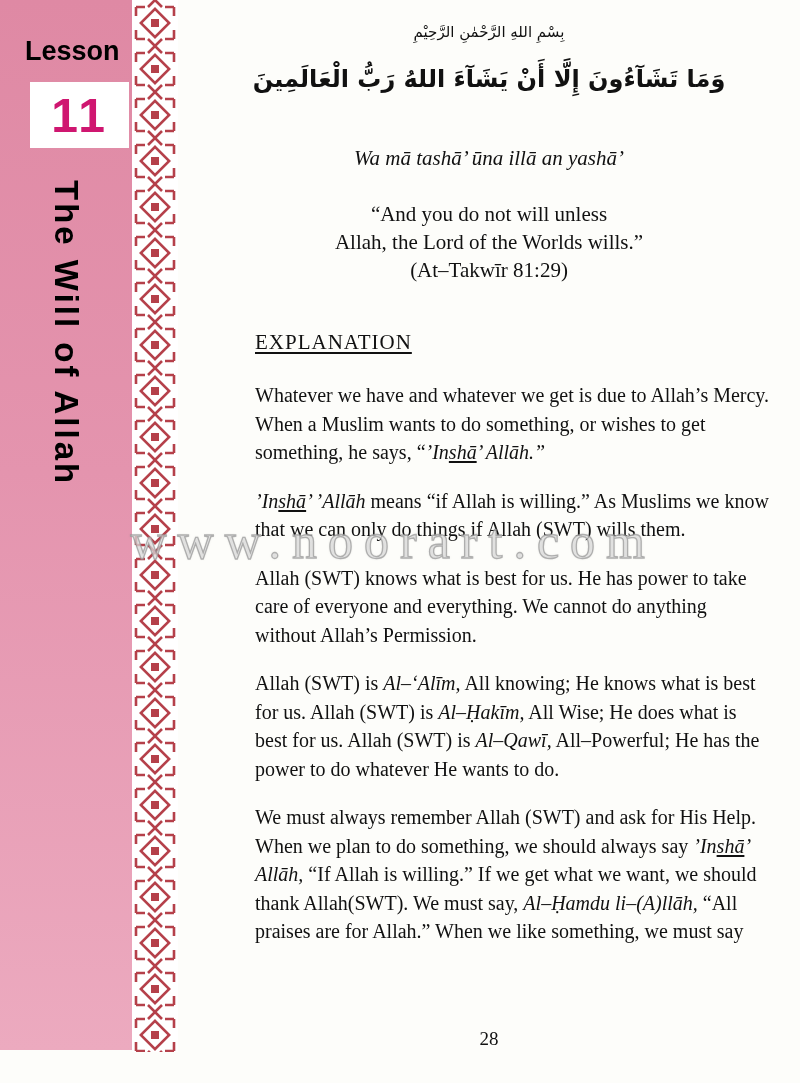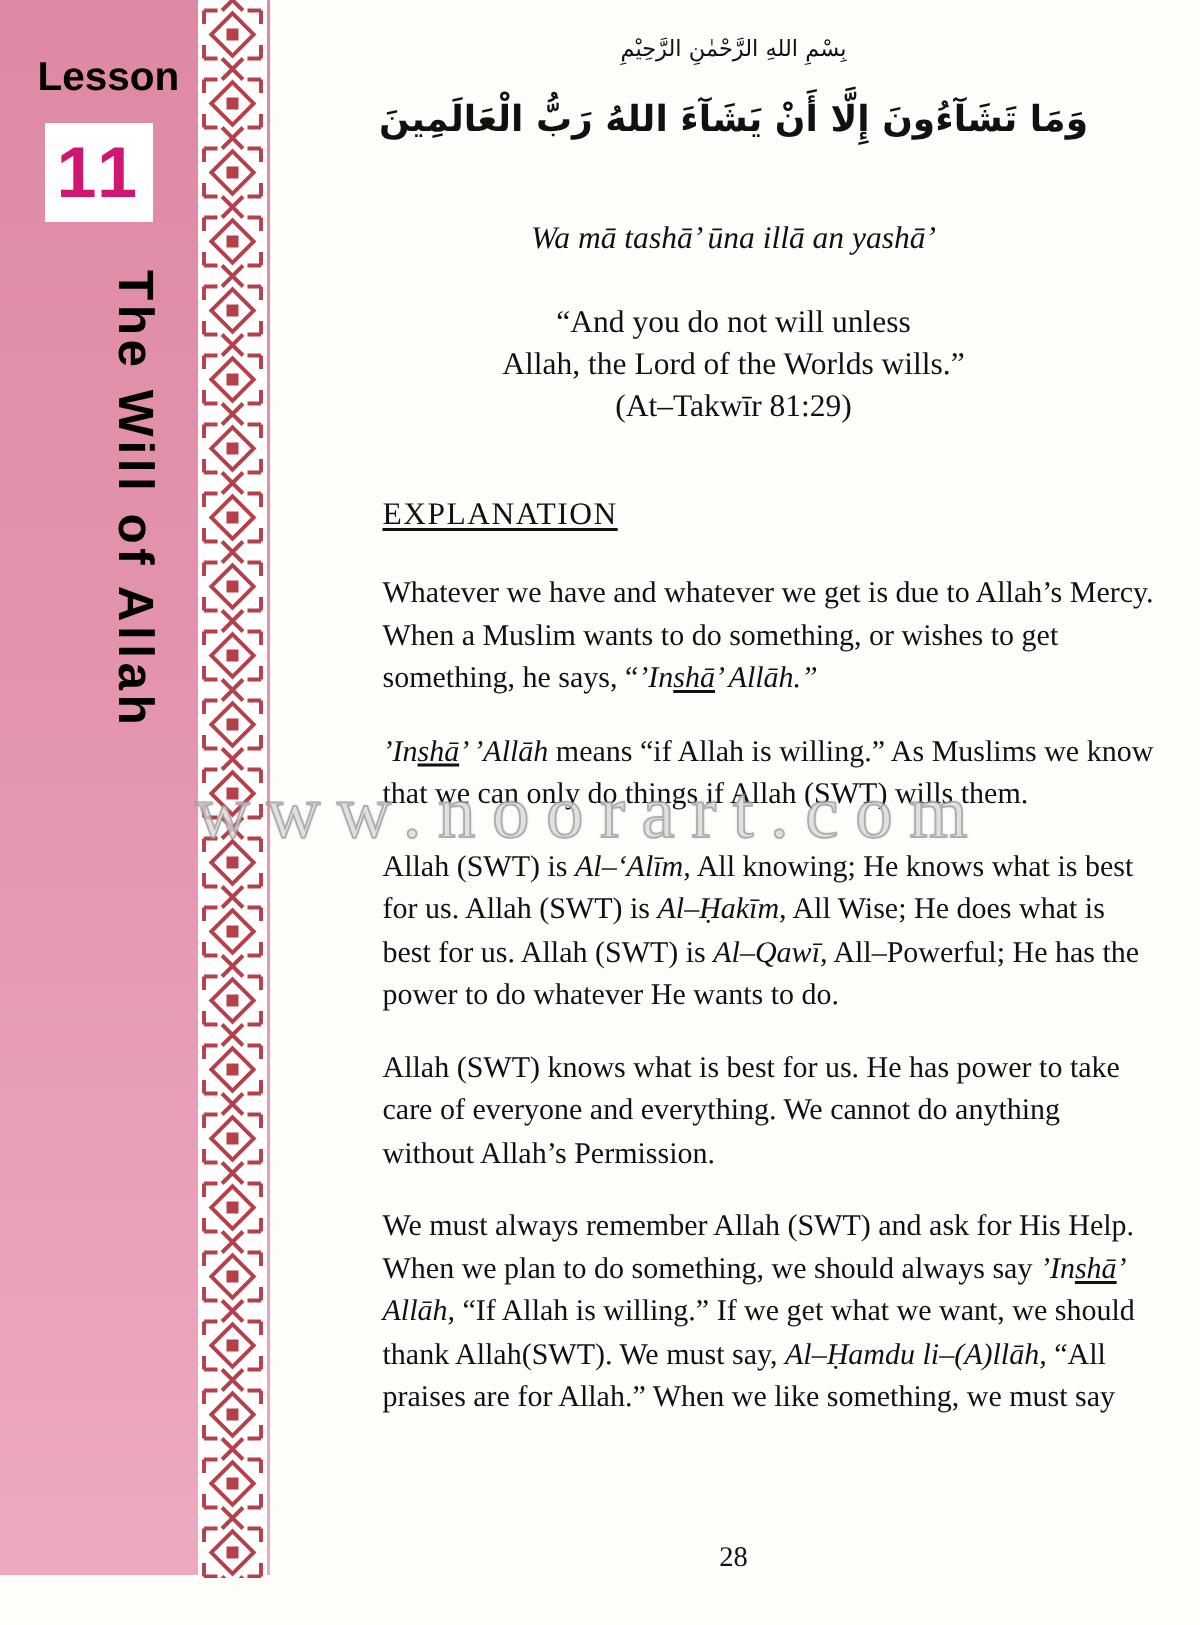--- a/index.html
+++ b/index.html
@@ -5,29 +5,28 @@
   html,body{margin:0;padding:0;}
   body{
     width:800px;height:1083px;position:relative;overflow:hidden;
     background:#fdfdfa;color:#111;
     font-family:"Liberation Serif","DejaVu Serif",serif;
   }
   
   .sidebar{
     position:absolute;left:0;top:0;width:132px;height:1050px;
     background:linear-gradient(180deg,#df89a4 0%,#e494ae 45%,#ecaabf 100%);
-    padding-left:48px;
   }
   .lesson-label{
     position:absolute;left:25px;top:36px;
     font-family:"Liberation Sans","DejaVu Sans",sans-serif;
     font-weight:bold;font-size:27px;color:#000;
   }
   .lesson-number-box{
-    position:absolute;left:30px;top:82px;width:72px;height:66px;
+    position:absolute;left:30px;top:82px;width:99px;height:66px;
     background:#ffffff;display:flex;align-items:center;justify-content:center;
   }
   .lesson-number{
     font-family:"Liberation Sans","DejaVu Sans",sans-serif;
     font-weight:bold;font-size:48px;color:#cf1670;letter-spacing:3px;
   }
   .vertical-title{
     position:absolute;top:180px;left:50%;transform:translateX(-50%);
     writing-mode:vertical-rl;white-space:nowrap;
     font-family:"Liberation Sans","DejaVu Sans",sans-serif;
@@ -113,21 +112,21 @@
     <div class="translation-line">“And you do not will unless</div>
     <div class="translation-line">Allah, the Lord of the Worlds wills.”</div>
     <div class="reference">(At–Takwīr 81:29)</div>
   </div>
 
   <h2 class="explanation-heading">EXPLANATION</h2>
 
   <div class="paragraphs" id="paragraphs">
       <p><span>Whatever we have and whatever we get is due to Allah’s Mercy.  When a Muslim wants to do something, or wishes to get something, he says, “</span><i>’In</i><i class="u">shā</i><i>’ Allāh.”</i></p>
       <p><i>’In</i><i class="u">shā</i><i>’ ’Allāh</i><span> means “if Allah is willing.”  As Muslims we know that we can only do things if Allah (SWT) wills them.</span></p>
+      <p><span>Allah (SWT) knows what is best for us.  He has power to take care of everyone and everything.  We cannot do anything without Allah’s Permission.</span></p>
       <p><span>Allah (SWT) is </span><i>Al–‘Alīm,</i><span> All knowing; He knows what is best for us.  Allah (SWT) is </span><i>Al–Ḥakīm,</i><span> All Wise; He does what is best for us.  Allah (SWT) is </span><i>Al–Qawī,</i><span> All–Powerful; He has the power to do whatever He wants to do.</span></p>
-      <p><span>Allah (SWT) knows what is best for us.  He has power to take care of everyone and everything.  We cannot do anything without Allah’s Permission.</span></p>
       <p><span>We must always remember Allah (SWT) and ask for His Help.  When we plan to do something, we should always say </span><i>’In</i><i class="u">shā</i><i>’ Allāh,</i><span> “If Allah is willing.”  If we get what we want, we should thank Allah(SWT).  We must say, </span><i>Al–Ḥamdu li–(A)llāh,</i><span> “All praises are for Allah.”  When we like something, we must say</span></p>
     </div>
 
   <div class="page-number">28</div>
 </div>
 
 <div class="watermark">www.noorart.com</div>
 
 </body></html>

